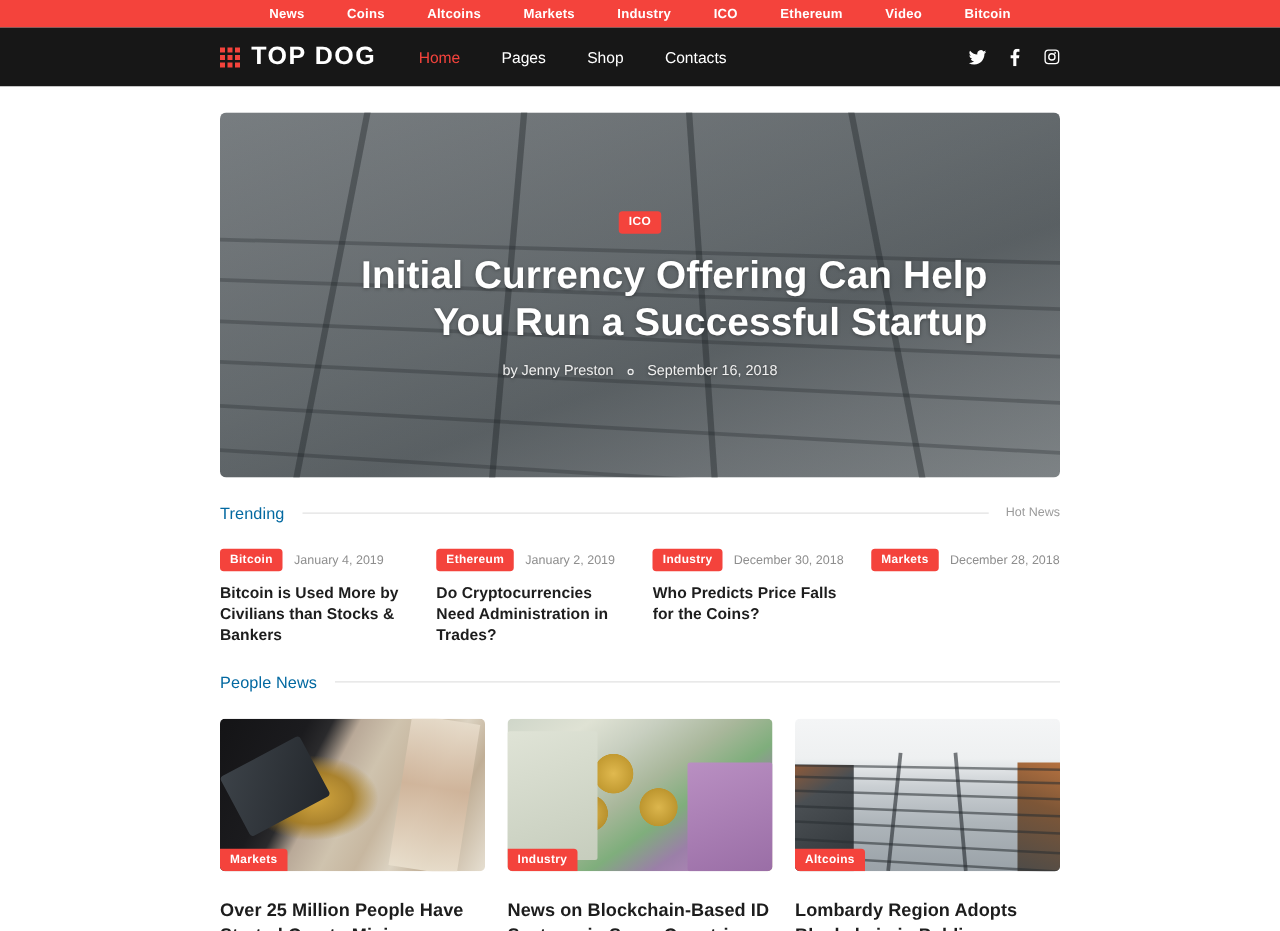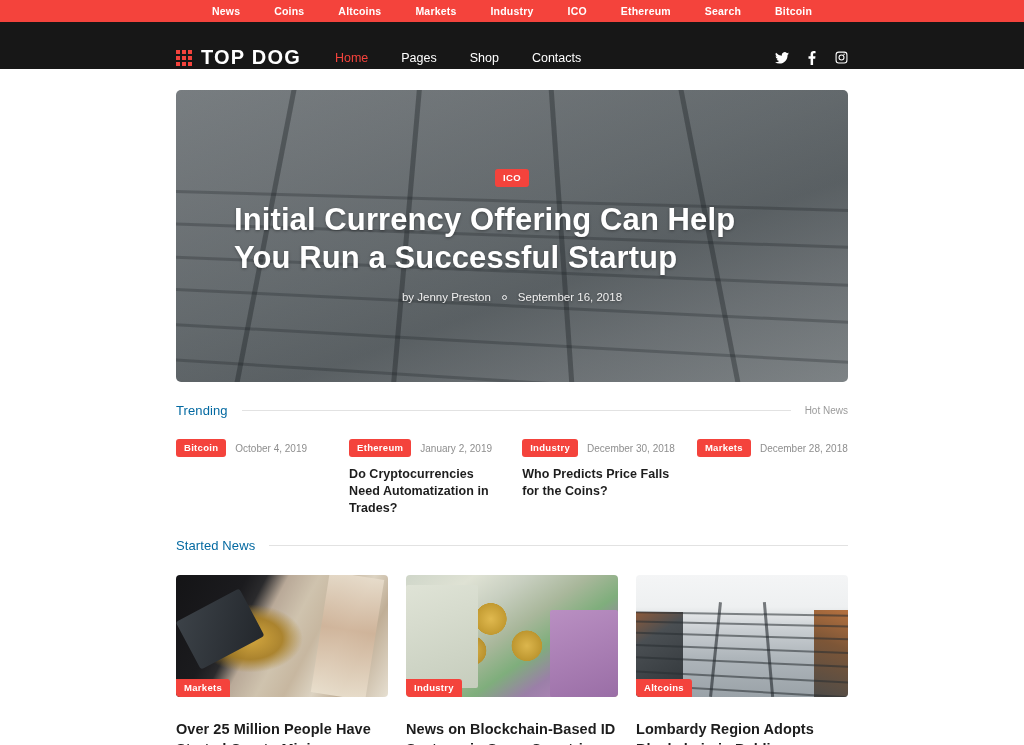--- a/index.html
+++ b/index.html
@@ -26,21 +26,21 @@
     letter-spacing: .2px;
     cursor: pointer;
     white-space: nowrap;
   }
 
   
   .header {
     background: #171717;
     height: 47px;
     display: flex;
-    align-items: flex-end;
+    align-items: center;
   }
   .header-inner {
     width: 1024px;
     padding: 0 176px;
     display: flex;
     align-items: center;
   }
   .brand { display: flex; align-items: center; gap: 9px; margin-right: 34px; }
   .logo-dots {
     display: grid;
@@ -141,21 +141,21 @@
     padding: 3px 8px 4px;
     letter-spacing: .3px;
     white-space: nowrap;
   }
   .hero-badge { margin-bottom: 14px; }
   .hero-title {
     color: #ffffff;
     font-size: 31px;
     font-weight: 700;
     line-height: 1.22;
-    text-align: left;
+    text-align: right;
     letter-spacing: .1px;
     text-shadow: 0 1px 3px rgba(0,0,0,.35);
   }
   .hero-meta {
     margin-top: 15px;
     color: #f0f0f0;
     font-size: 11.5px;
     display: flex; align-items: center; gap: 11px;
     text-shadow: 0 1px 3px rgba(0,0,0,.4);
   }
@@ -293,21 +293,21 @@
 
 <div class="topbar">
   <nav class="topbar-nav">
     <span class="topbar-link">News</span>
     <span class="topbar-link">Coins</span>
     <span class="topbar-link">Altcoins</span>
     <span class="topbar-link">Markets</span>
     <span class="topbar-link">Industry</span>
     <span class="topbar-link">ICO</span>
     <span class="topbar-link">Ethereum</span>
-    <span class="topbar-link">Search</span>
+    <span class="topbar-link">Video</span>
     <span class="topbar-link">Bitcoin</span>
   </nav>
 </div>
 
 <header class="header">
   <div class="header-inner">
     <div class="brand">
       <span class="logo-dots">
         <i></i>
           <i></i>
@@ -383,47 +383,48 @@
   <div class="section-head">
     <span class="section-title">Trending</span>
     <span class="section-rule"></span>
     <span class="section-aside">Hot News</span>
   </div>
 
   <section class="trending">
     <article class="trend-item">
       <div class="trend-meta">
         <span class="badge">Bitcoin</span>
-        <span class="trend-date">October 4, 2019</span>
-      </div>
+        <span class="trend-date">January 4, 2019</span>
+      </div>
+      <h3 class="trend-title">Bitcoin is Used More by Civilians than Stocks &amp; Bankers</h3>
     </article>
     <article class="trend-item">
       <div class="trend-meta">
         <span class="badge">Ethereum</span>
         <span class="trend-date">January 2, 2019</span>
       </div>
-      <h3 class="trend-title">Do Cryptocurrencies Need Automatization in Trades?</h3>
+      <h3 class="trend-title">Do Cryptocurrencies Need Administration in Trades?</h3>
     </article>
     <article class="trend-item">
       <div class="trend-meta">
         <span class="badge">Industry</span>
         <span class="trend-date">December 30, 2018</span>
       </div>
       <h3 class="trend-title">Who Predicts Price Falls for the Coins?</h3>
     </article>
     <article class="trend-item">
       <div class="trend-meta">
         <span class="badge">Markets</span>
         <span class="trend-date">December 28, 2018</span>
       </div>
     </article>
   </section>
 
   <div class="section-head">
-    <span class="section-title">Started News</span>
+    <span class="section-title">People News</span>
     <span class="section-rule"></span>
   </div>
 
   <section class="latest">
 
     <article class="card">
       <div class="card-thumb">
         <span class="thumb-wallet"></span>
         <span class="badge card-badge">Markets</span>
       </div>

